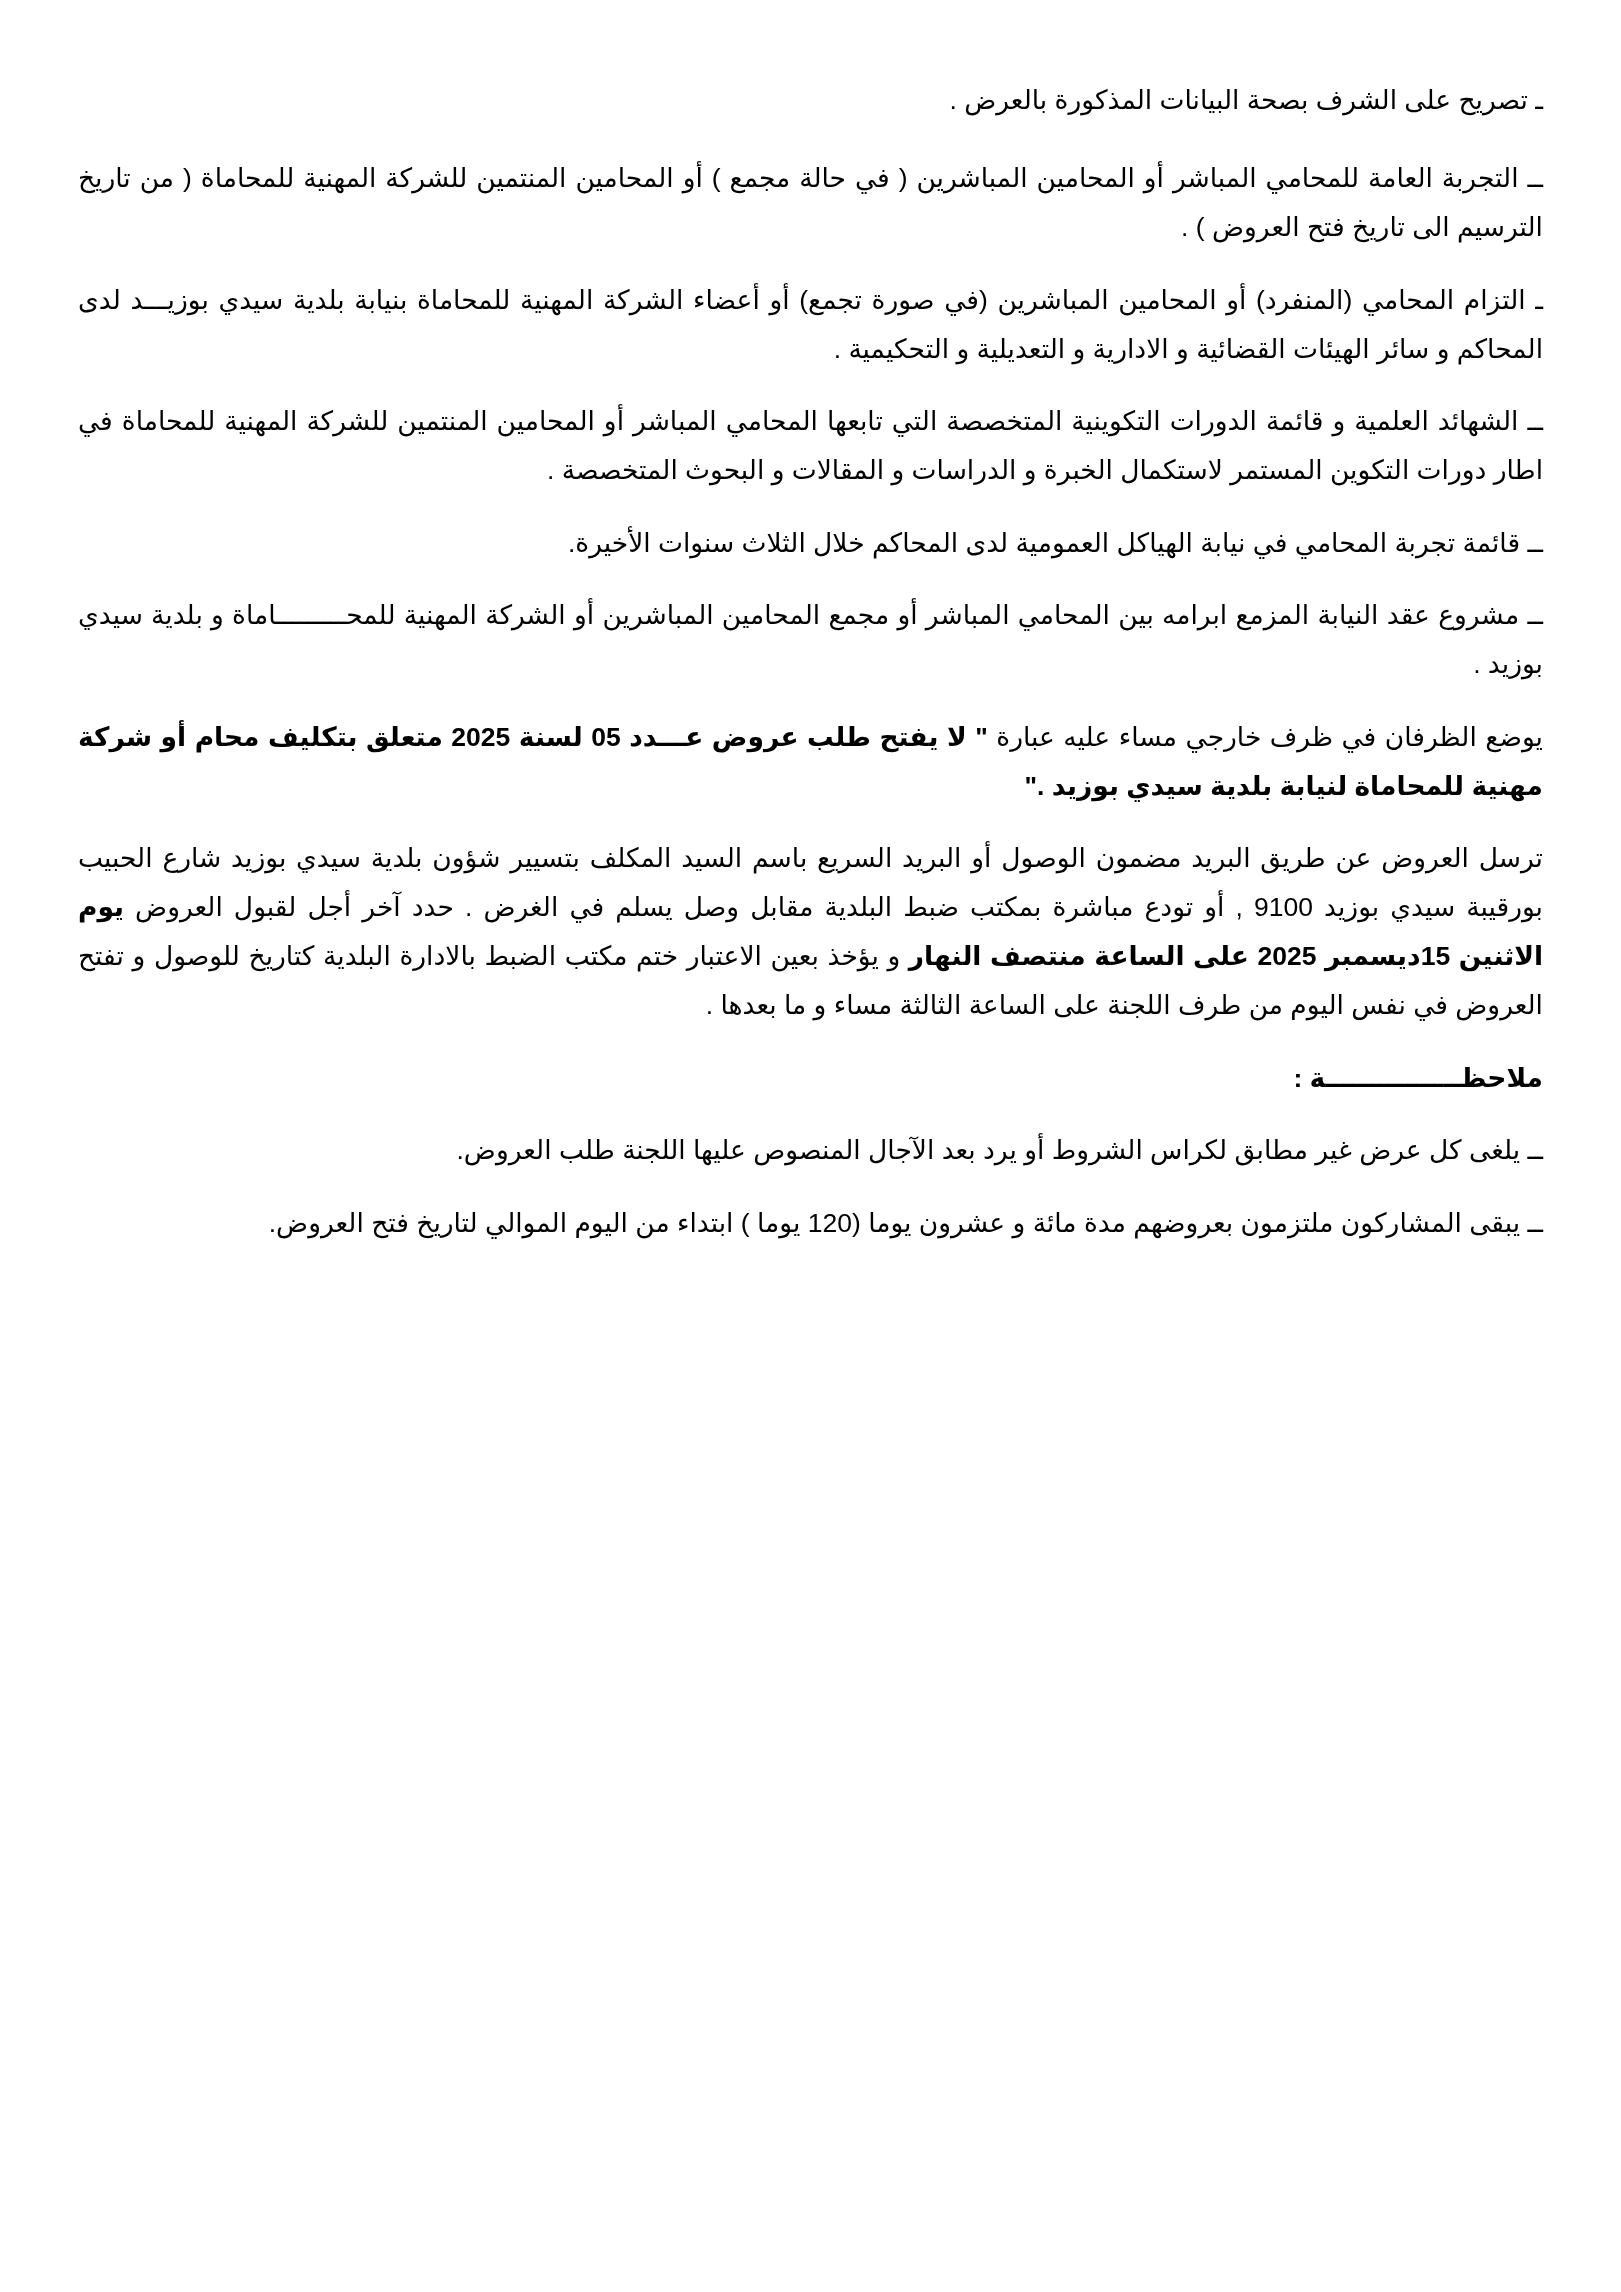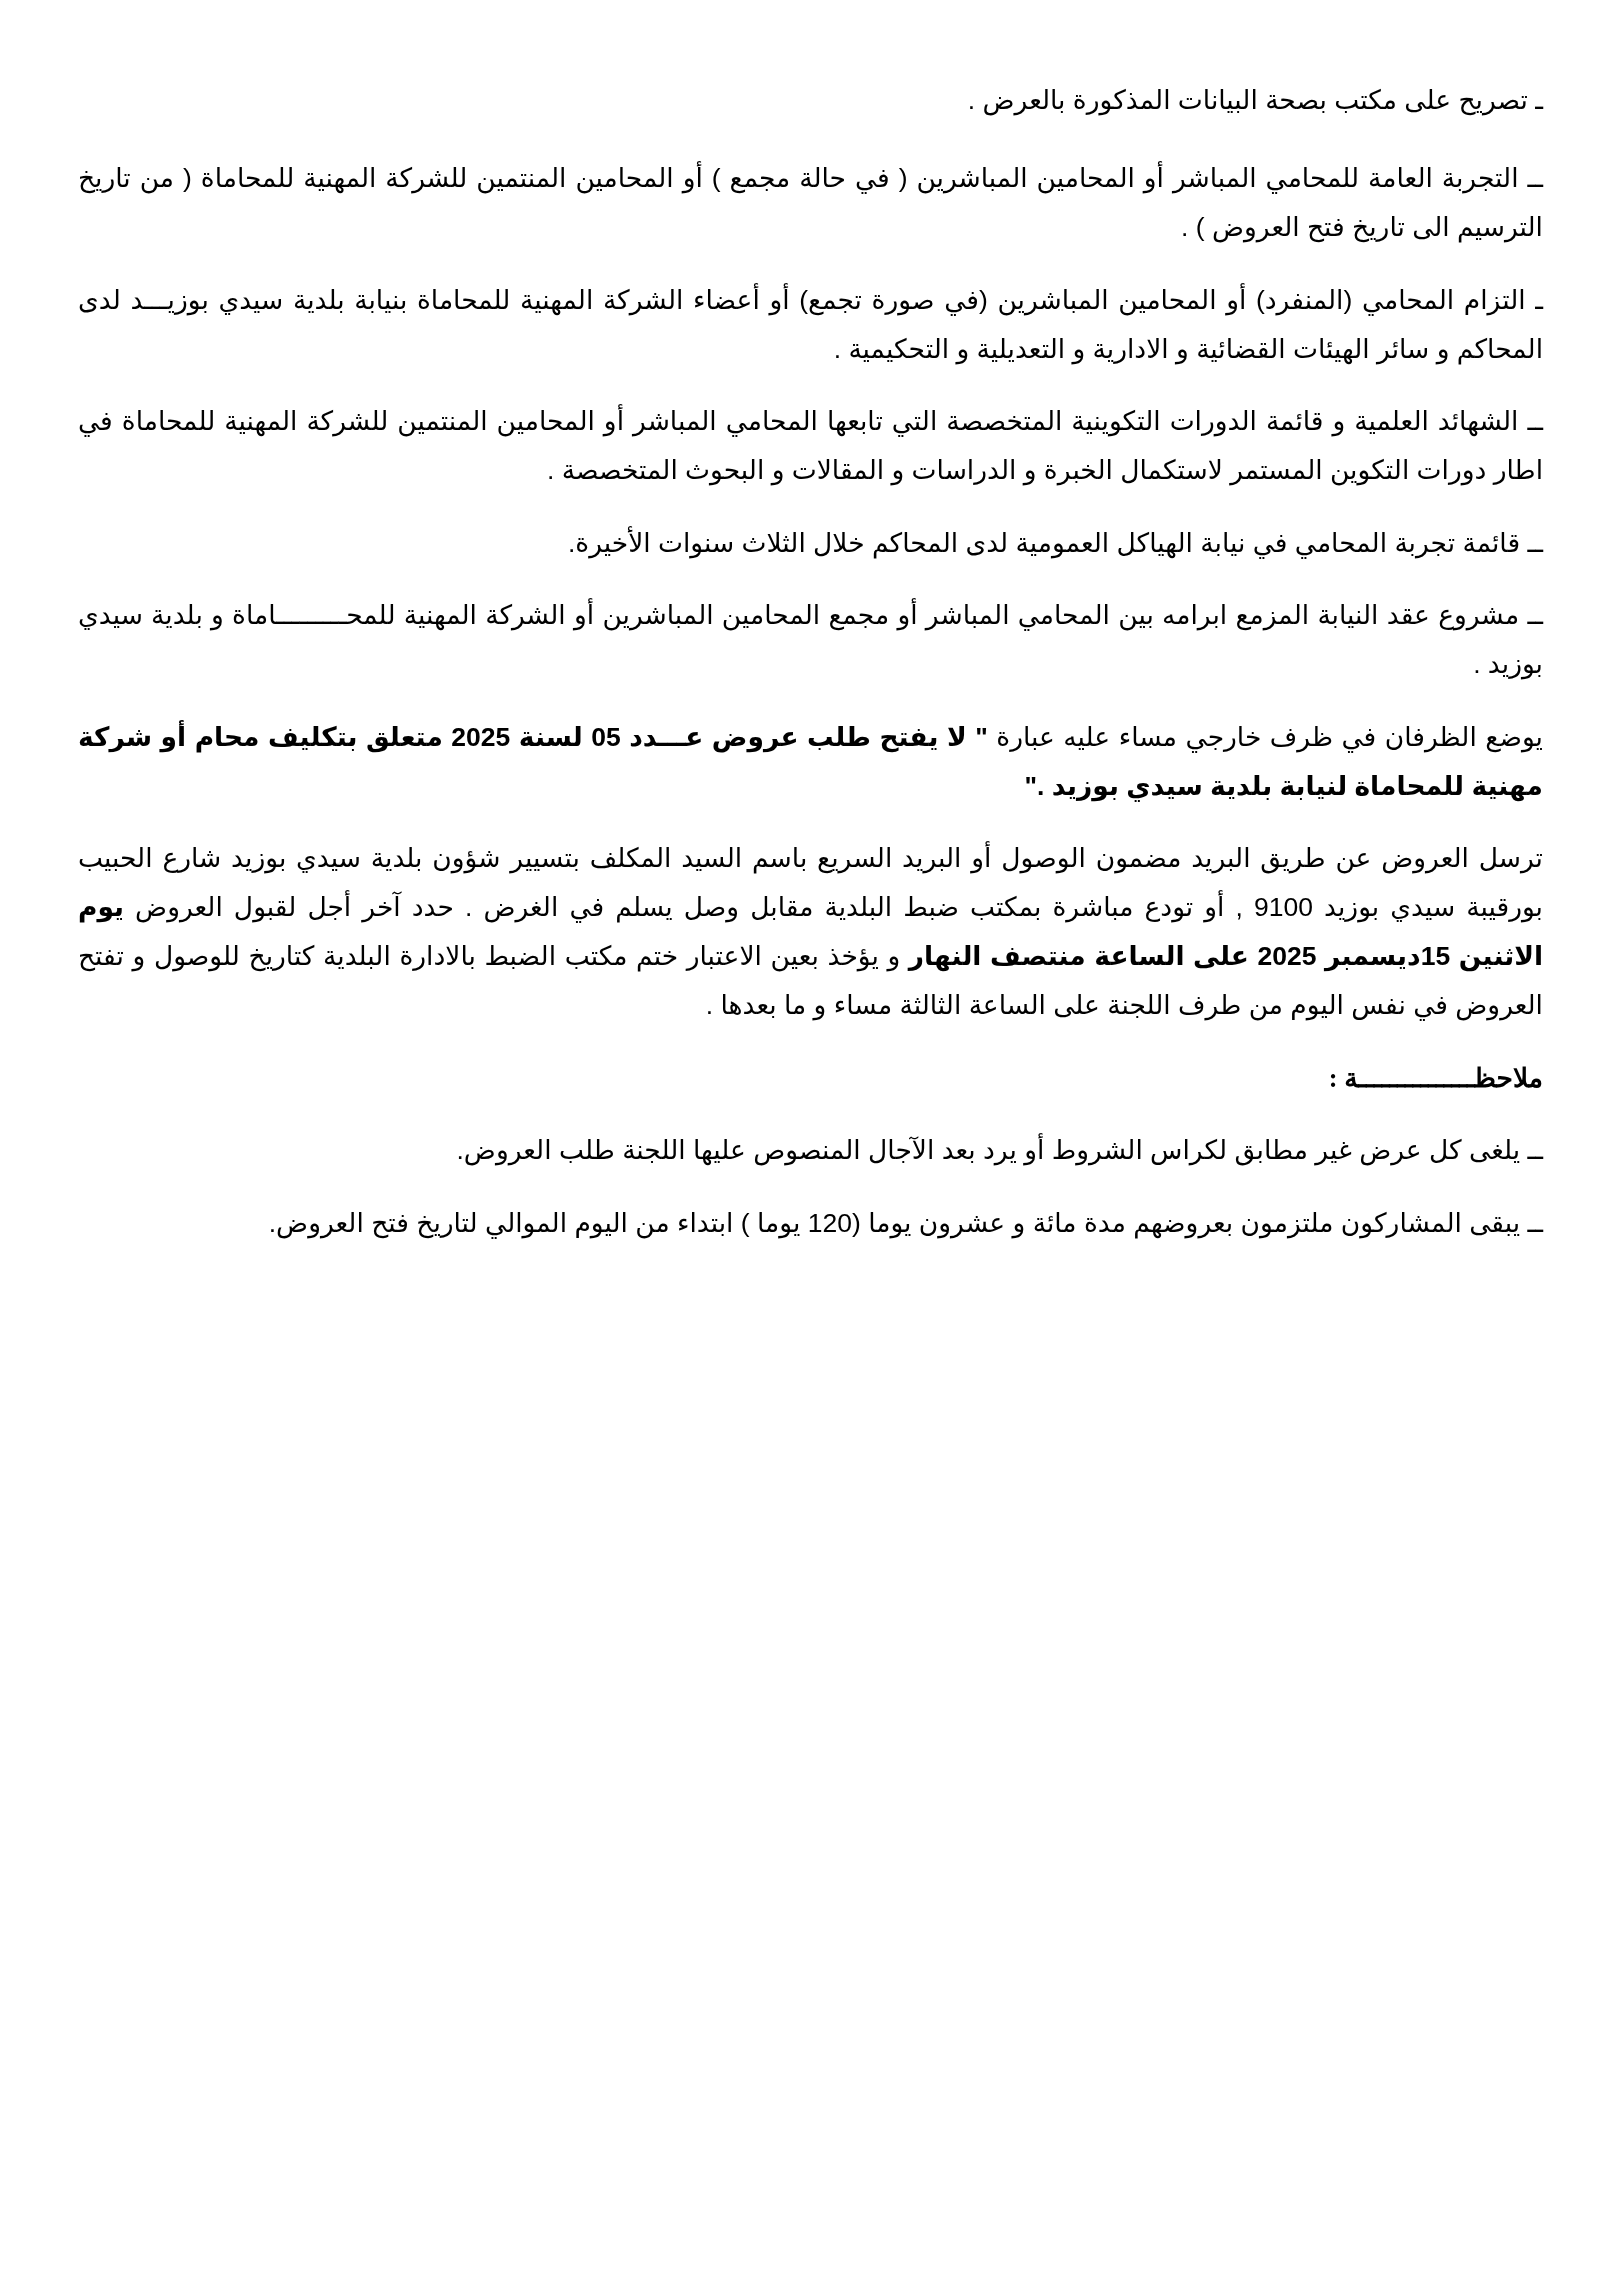--- a/index.html
+++ b/index.html
@@ -27,29 +27,28 @@
     .para {
       margin: 0 0 23.5px 0;
       text-align: justify;
       text-align-last: right;
     }
     .para.p-first { margin-bottom: 29px; }
     .b { font-weight: bold; }
     .note-title {
       font-weight: bold;
       margin: 3.9px 0 23.5px 0;
-      font-family: Liberation Serif, serif;
     }
   </style>
 </head>
 <body>
 
 <div class="page">
 
-  <p class="para p-first">ـ تصريح على مكتب بصحة البيانات  المذكورة بالعرض .</p>
+  <p class="para p-first">ـ تصريح على الشرف بصحة البيانات  المذكورة بالعرض .</p>
 
   <p class="para">ــ التجربة العامة للمحامي المباشر أو المحامين المباشرين ( في حالة مجمع ) أو المحامين المنتمين للشركة المهنية للمحاماة ( من تاريخ الترسيم الى تاريخ فتح العروض ) .</p>
 
   <p class="para">ـ التزام  المحامي (المنفرد) أو المحامين المباشرين  (في صورة تجمع)  أو أعضاء الشركة المهنية للمحاماة بنيابة بلدية سيدي بوزيـــد لدى المحاكم و سائر الهيئات القضائية و الادارية و التعديلية و التحكيمية .</p>
 
   <p class="para">ــ الشهائد العلمية و  قائمة الدورات التكوينية المتخصصة التي تابعها المحامي المباشر أو المحامين المنتمين للشركة المهنية للمحاماة في اطار دورات التكوين المستمر لاستكمال الخبرة و الدراسات و المقالات و البحوث المتخصصة  .</p>
 
   <p class="para">ــ قائمة تجربة المحامي في نيابة الهياكل العمومية لدى المحاكم خلال الثلاث سنوات الأخيرة.</p>
 
   <p class="para">ــ  مشروع عقد النيابة المزمع ابرامه بين المحامي المباشر أو مجمع المحامين المباشرين أو الشركة المهنية للمحـــــــــاماة و بلدية سيدي بوزيد .</p>

